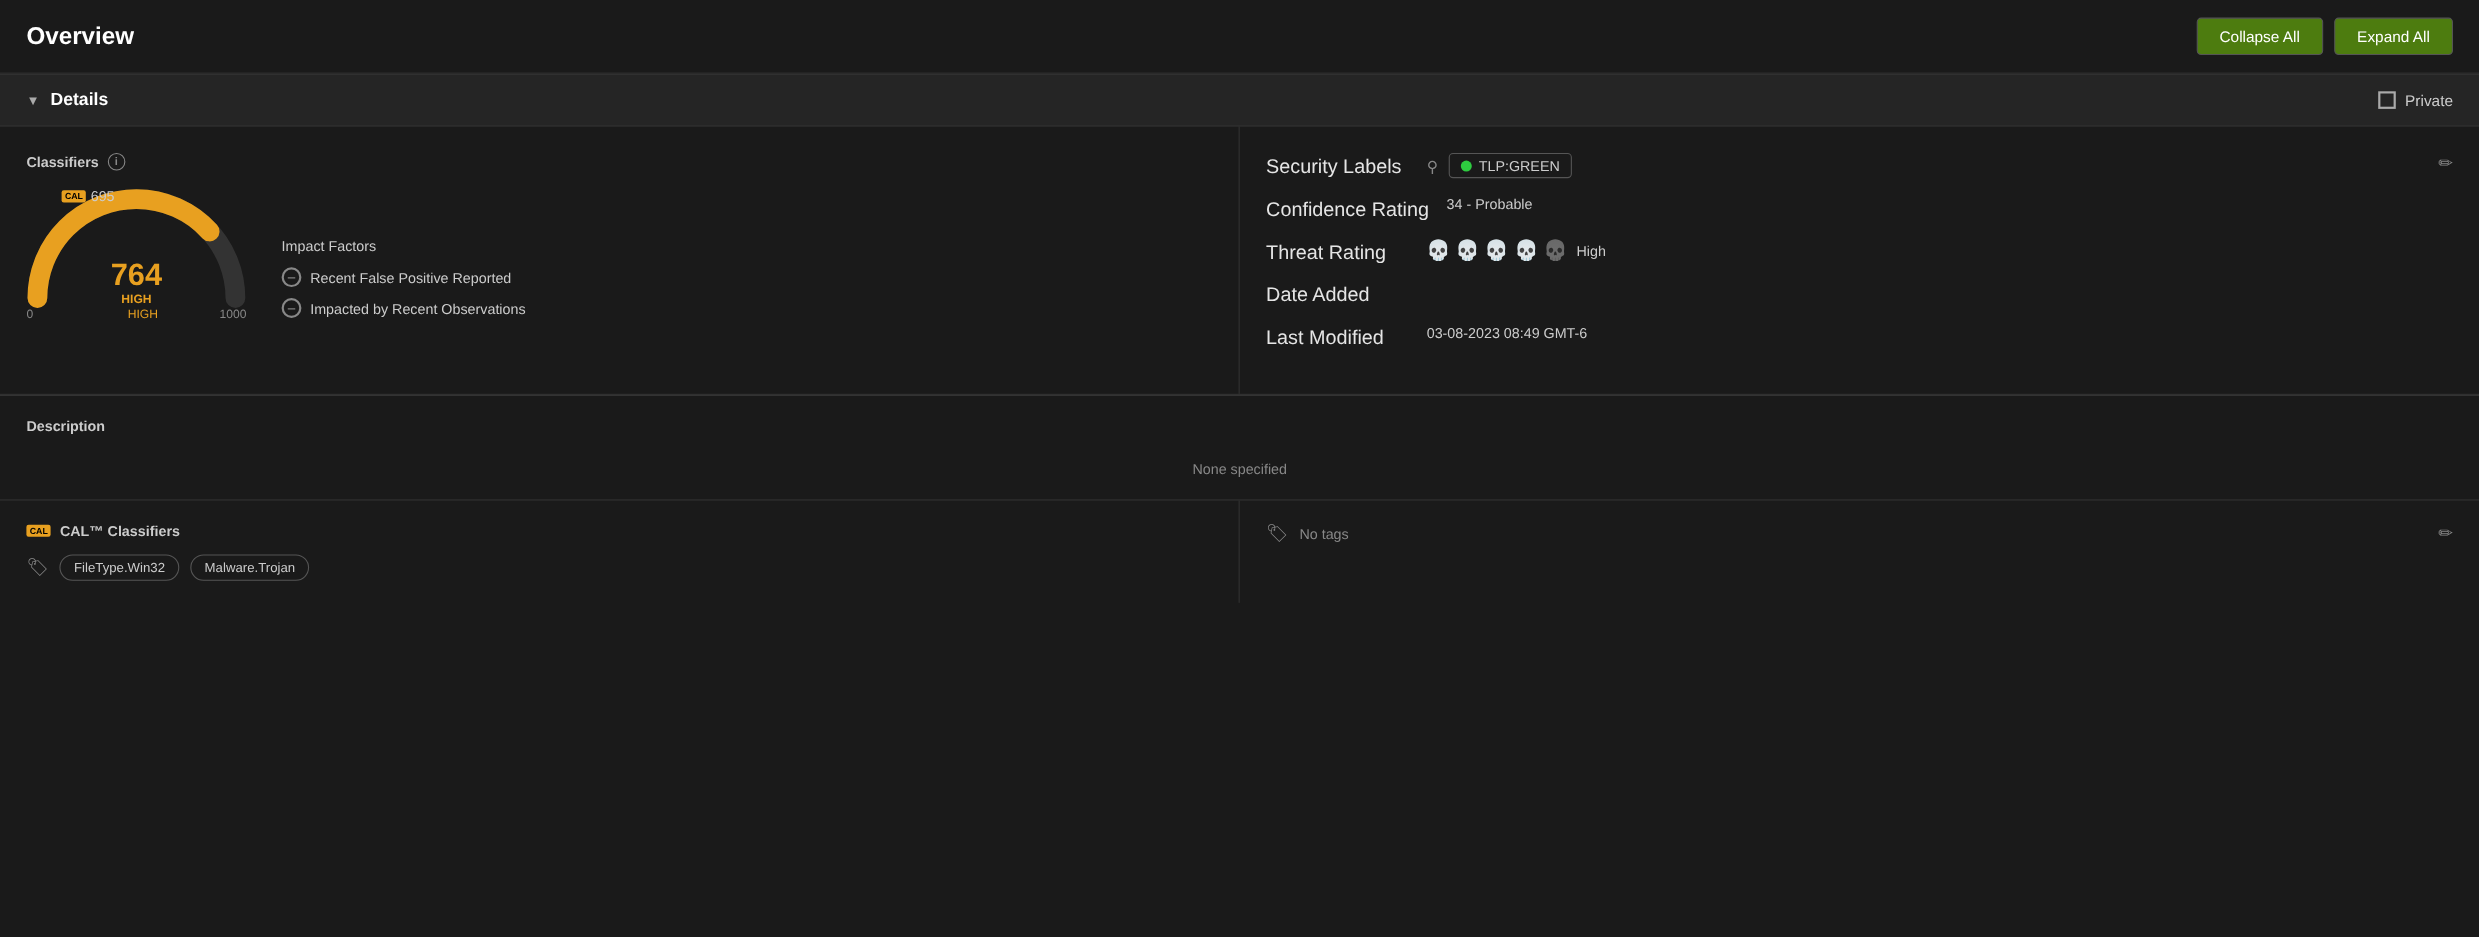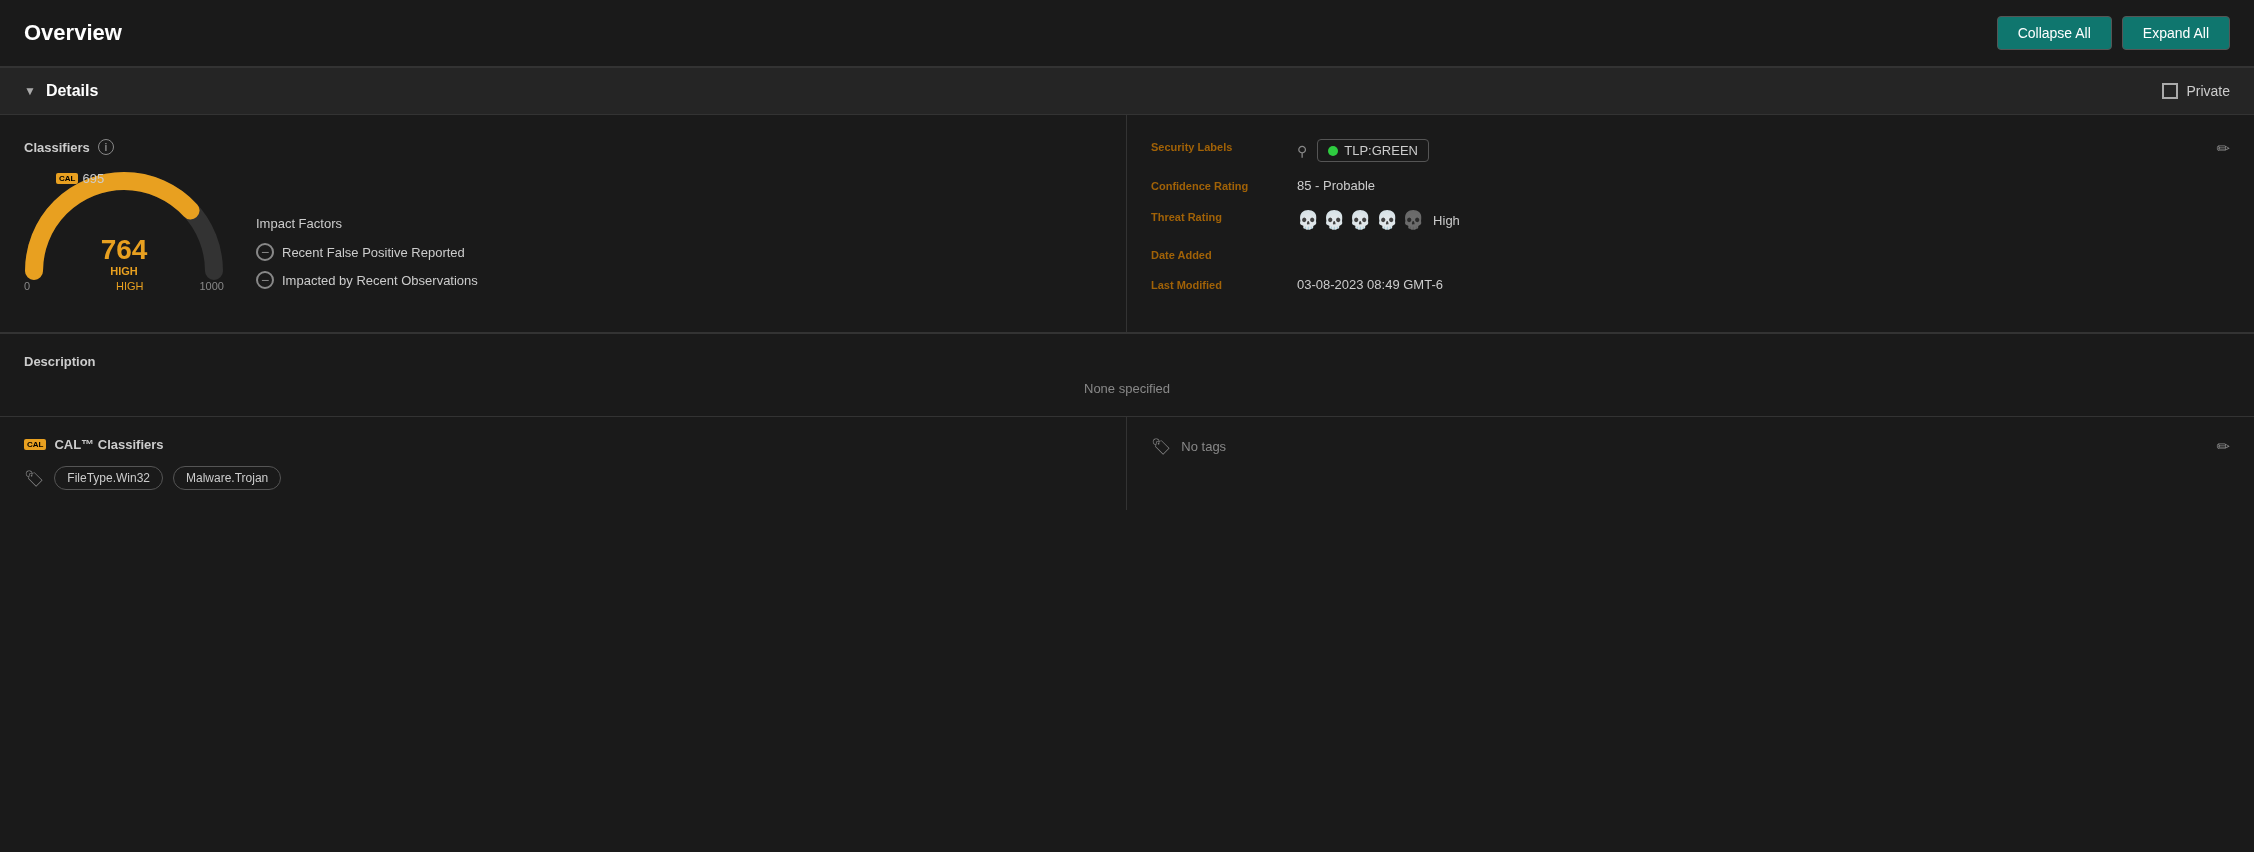--- a/index.html
+++ b/index.html
@@ -27,21 +27,21 @@
       font-weight: 600;
       color: #fff;
     }
 
     .header-buttons {
       display: flex;
       gap: 10px;
     }
 
     .header-btn {
-      background: #0f766e;
+      background: #4d7c0f;
       color: #fff;
       border: 1px solid #555;
       padding: 8px 20px;
       border-radius: 4px;
       cursor: pointer;
       font-size: 14px;
       font-weight: 500;
     }
 
     .details-header {
@@ -212,43 +212,42 @@
     
     .description-section {
       padding: 20px 24px;
       border-top: 1px solid #333;
     }
 
     .desc-title {
       font-size: 13px;
       font-weight: 600;
       color: #ccc;
-      margin-bottom: 12px;
+      margin-bottom: 24px;
     }
 
     .desc-value {
       color: #888;
       font-size: 13px;
       text-align: center;
     }
 
     
     .field-row {
       display: flex;
       align-items: flex-start;
       margin-bottom: 16px;
       gap: 16px;
     }
 
     .field-label {
       min-width: 130px;
-      color: #a16207;
-      font-size: 11px;
+      color: #e5e5e5;
+      font-size: 18px;
       padding-top: 2px;
-      font-weight: bold;
     }
 
     .field-value {
       color: #ccc;
       font-size: 13px;
       flex: 1;
     }
 
     .edit-icon {
       position: absolute;
@@ -466,21 +465,21 @@
         <span class="link-icon">⚲</span>
         <span class="tlp-badge">
           <span class="tlp-dot"></span>
           <span>TLP:GREEN</span>
         </span>
       </div>
     </div>
 
     <div class="field-row">
       <span class="field-label">Confidence Rating</span>
-      <span class="field-value">85 - Probable</span>
+      <span class="field-value">34 - Probable</span>
     </div>
 
     <div class="field-row">
       <span class="field-label">Threat Rating</span>
       <div class="field-value skull-rating">
         <span class="skull skull-active">💀</span>
         <span class="skull skull-active">💀</span>
         <span class="skull skull-active">💀</span>
         <span class="skull skull-active">💀</span>
         <span class="skull skull-inactive" style="filter:grayscale(1); opacity:0.4;">💀</span>

